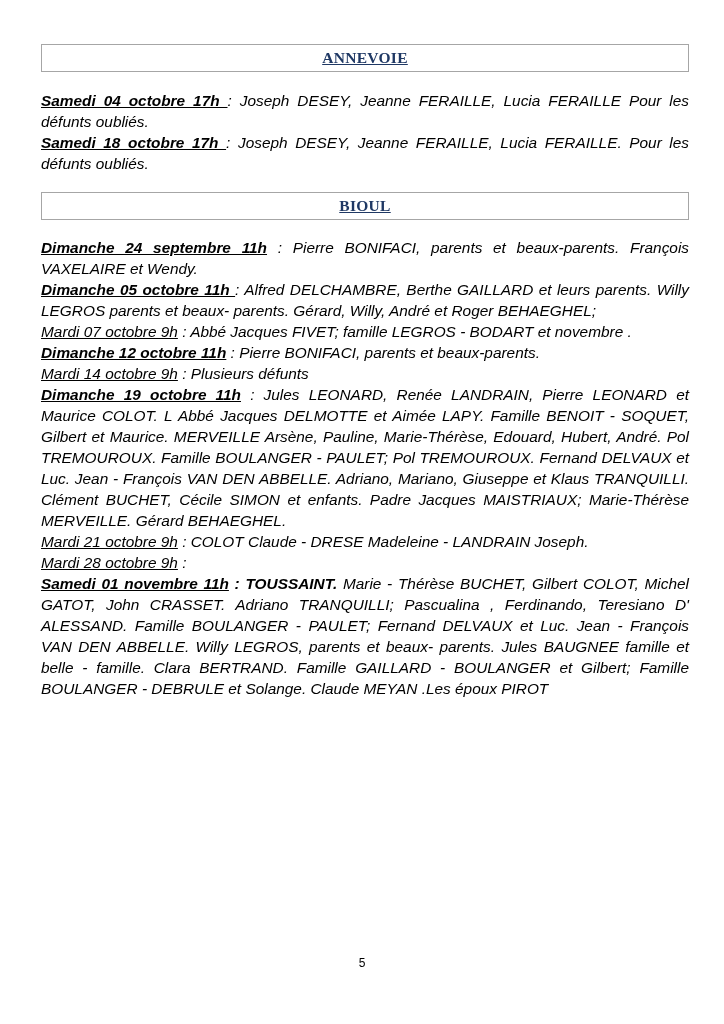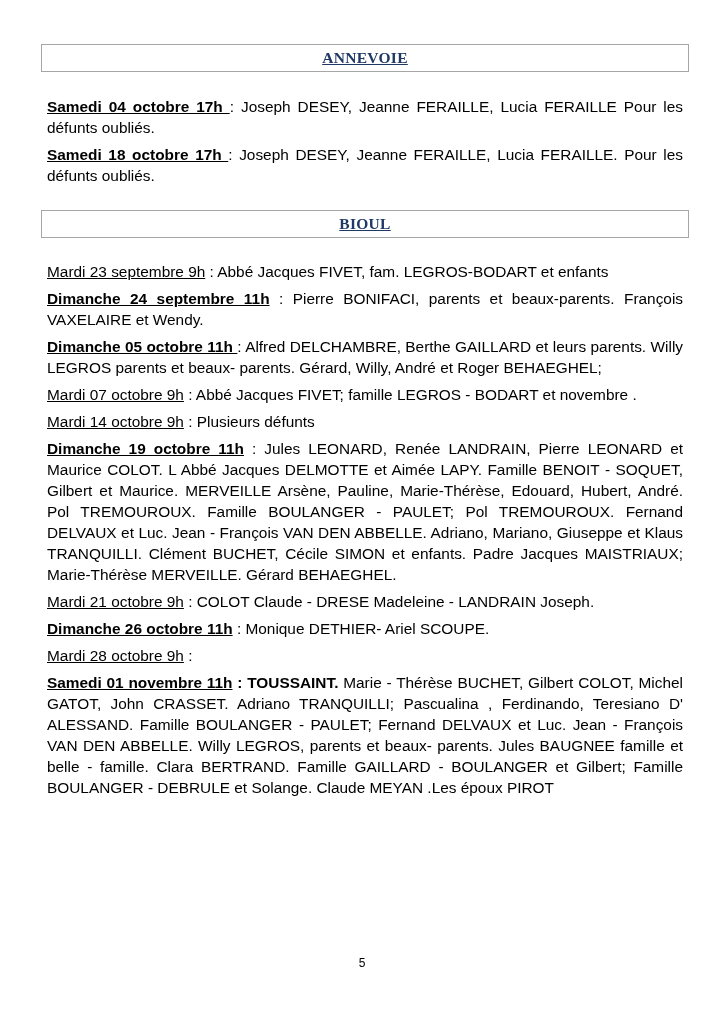--- a/index.html
+++ b/index.html
@@ -53,24 +53,25 @@
 
   
   .entries {
     font-size: 15.4px;
     line-height: 21px;
     text-align: justify;
     text-justify: inter-word;
     color: #000000;
   }
   .entry {
-    margin: 6px;
+    margin: 0;
     padding: 0;
     text-align: justify;
     text-justify: inter-word;
+    font-style: italic;
   }
   .entry:last-child {
     text-align-last: left;
   }
   .lbl-bold {
     font-weight: bold;
     text-decoration: underline;
   }
   .lbl-plain {
     font-weight: normal;
@@ -112,28 +113,27 @@
     </div>
 
     <div class="gap-before-box"></div>
 
     <div class="section-box">
       <span class="section-title">BIOUL</span>
     </div>
     <div class="gap-after-box-2"></div>
 
     <div class="entries">
-      <p class="entry"><span class="lbl-plain">Mardi 23 septembre 9h</span><span> : Abbé Jacques FIVET, fam. LEGROS-BODART et enfants</span></p>
       <p class="entry"><span class="lbl-bold">Dimanche 24 septembre 11h</span><span> : Pierre BONIFACI, parents et beaux-parents. François VAXELAIRE et Wendy.</span></p>
       <p class="entry"><span class="lbl-bold">Dimanche 05 octobre 11h </span><span>: Alfred DELCHAMBRE, Berthe GAILLARD et leurs parents. Willy LEGROS  parents et beaux- parents. Gérard, Willy, André et Roger BEHAEGHEL;</span></p>
       <p class="entry"><span class="lbl-plain">Mardi 07 octobre 9h</span><span> : Abbé Jacques FIVET; famille LEGROS - BODART et novembre .</span></p>
+      <p class="entry"><span class="lbl-bold">Dimanche 12 octobre 11h</span><span> : Pierre BONIFACI, parents et beaux-parents.</span></p>
       <p class="entry"><span class="lbl-plain">Mardi 14 octobre 9h</span><span> :  Plusieurs défunts</span></p>
       <p class="entry"><span class="lbl-bold">Dimanche 19 octobre 11h</span><span> : Jules LEONARD, Renée LANDRAIN, Pierre LEONARD et Maurice COLOT. L Abbé Jacques DELMOTTE et Aimée LAPY. Famille BENOIT - SOQUET, Gilbert et Maurice. MERVEILLE Arsène, Pauline, Marie-Thérèse, Edouard, Hubert, André. Pol TREMOUROUX. Famille BOULANGER - PAULET; Pol TREMOUROUX. Fernand DELVAUX et Luc. Jean - François VAN DEN ABBELLE. Adriano, Mariano, Giuseppe et Klaus TRANQUILLI. Clément BUCHET, Cécile SIMON et enfants. Padre Jacques MAISTRIAUX; Marie-Thérèse MERVEILLE. Gérard BEHAEGHEL.</span></p>
       <p class="entry"><span class="lbl-plain">Mardi 21 octobre 9h</span><span> : COLOT Claude - DRESE Madeleine  - LANDRAIN Joseph.</span></p>
-      <p class="entry"><span class="lbl-bold">Dimanche 26 octobre 11h</span><span> : Monique DETHIER- Ariel SCOUPE.</span></p>
       <p class="entry"><span class="lbl-plain">Mardi 28 octobre 9h</span><span> :</span></p>
       <p class="entry"><span class="lbl-bold">Samedi 01 novembre 11h</span><span class="emph"> : TOUSSAINT.</span><span> Marie - Thérèse BUCHET, Gilbert COLOT, Michel GATOT, John CRASSET. Adriano TRANQUILLI; Pascualina , Ferdinando, Teresiano D' ALESSAND. Famille BOULANGER - PAULET; Fernand DELVAUX et Luc. Jean - François VAN DEN ABBELLE. Willy LEGROS,  parents et beaux- parents. Jules BAUGNEE famille et belle - famille. Clara BERTRAND. Famille GAILLARD - BOULANGER et Gilbert; Famille BOULANGER - DEBRULE et Solange. Claude MEYAN .Les époux PIROT</span></p>
     </div>
 
   </div>
 
   <div class="page-number">5</div>
 </div>
 
 </body></html>

